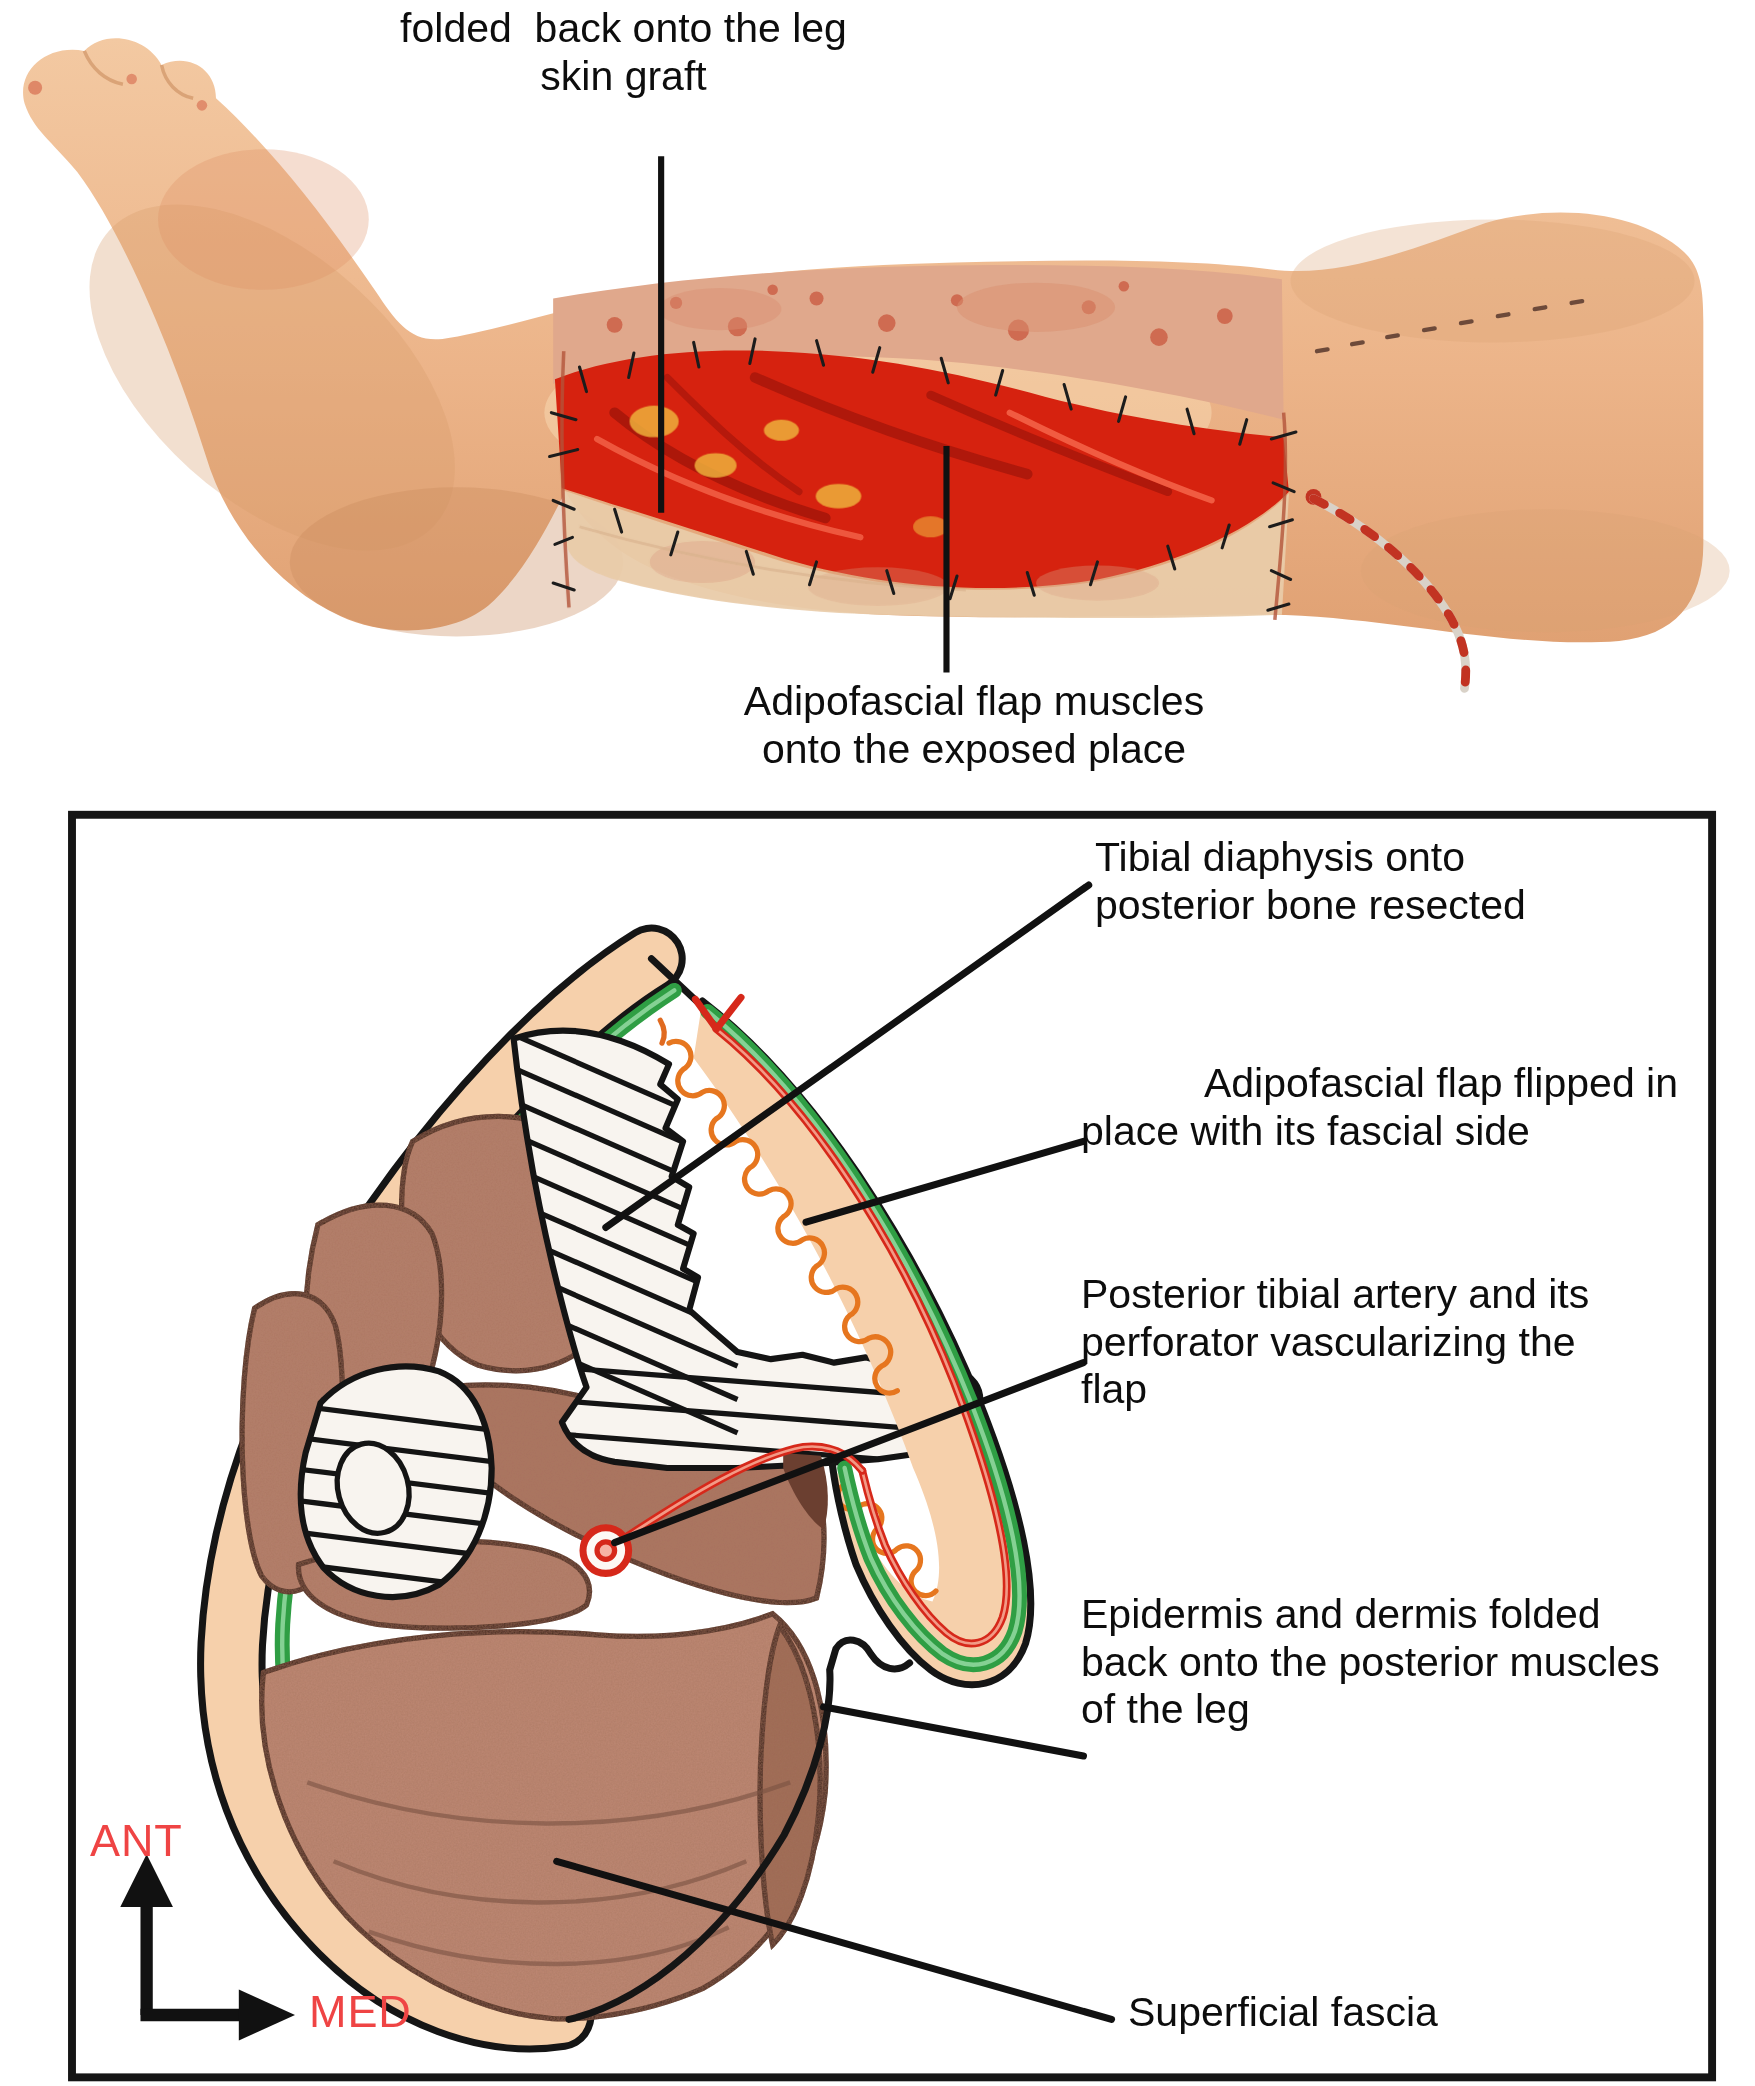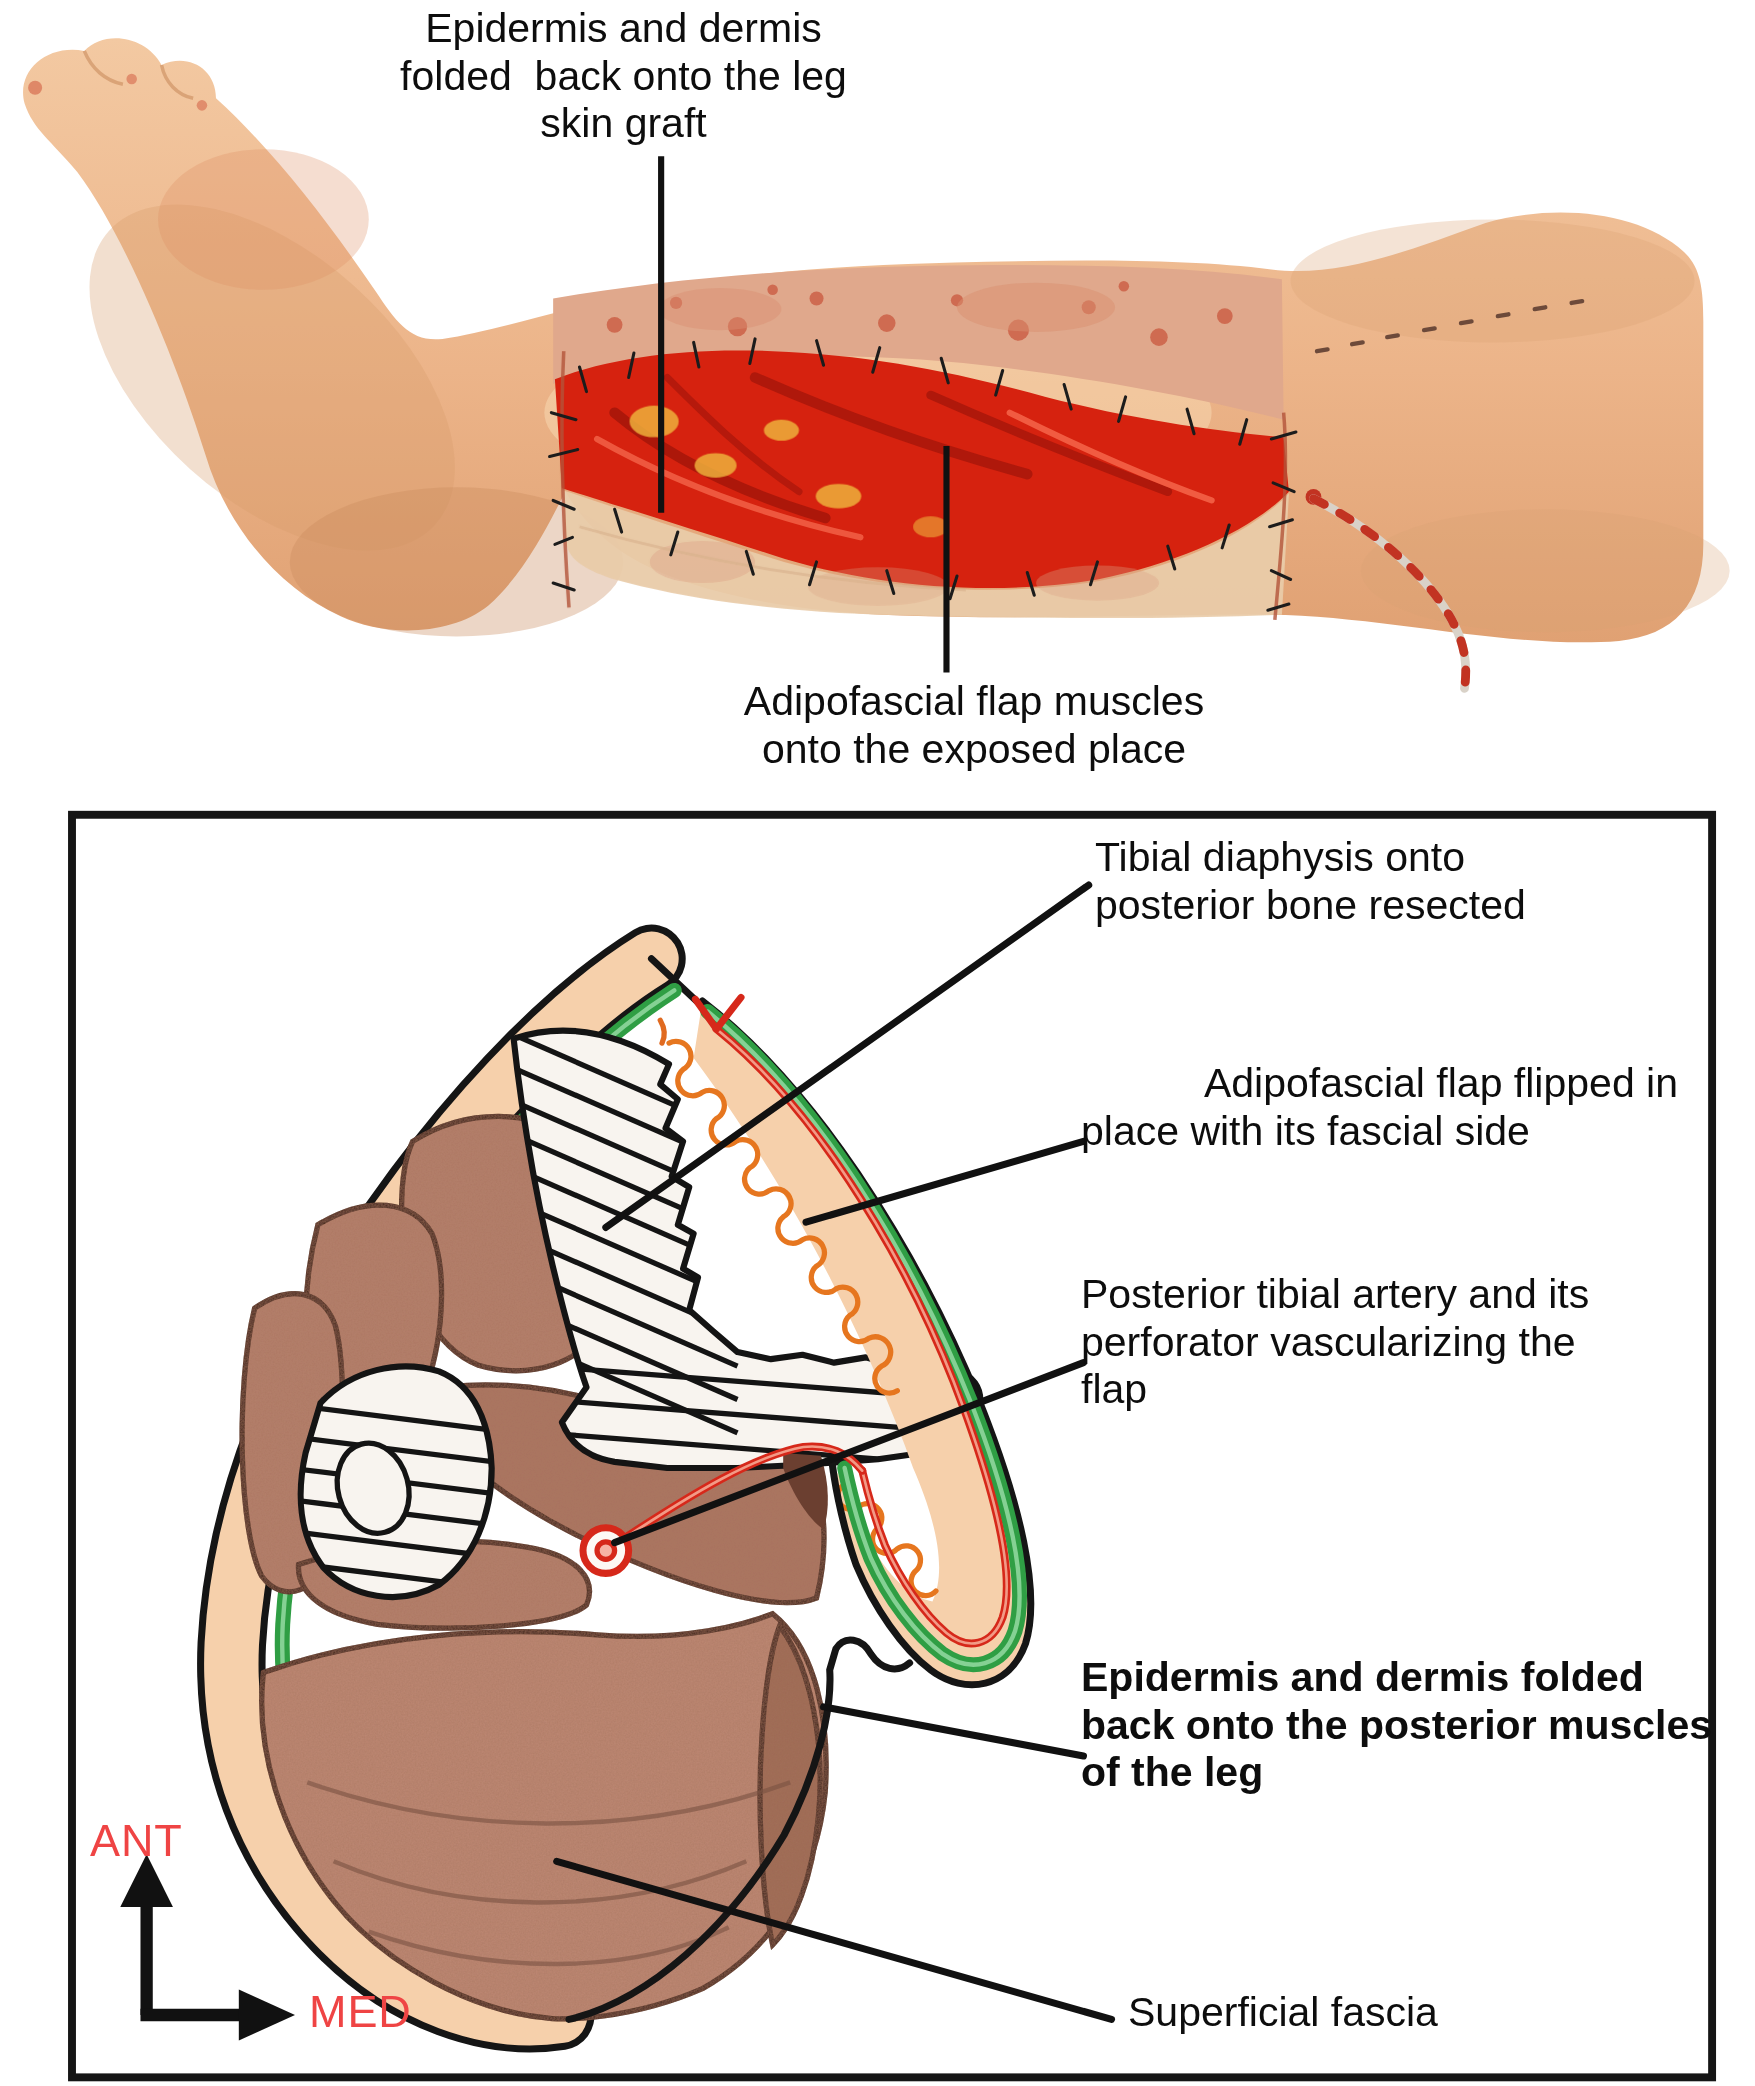--- a/index.html
+++ b/index.html
@@ -336,21 +336,20 @@
     <g stroke="#111" fill="#111">
       <line x1="167" y1="2295" x2="167" y2="2162" stroke-width="14"></line>
       <polygon points="137,2172 197,2172 167,2112" stroke="none"></polygon>
       <line x1="160" y1="2295" x2="282" y2="2295" stroke-width="14"></line>
       <polygon points="272,2266 336,2295 272,2324" stroke="none"></polygon>
     </g>
   </g>
 </svg>
 
 <div class="lbl center" style="left:338px;top:5.3px;width:571px;">
-  <div class="ln">Epidermis and dermis</div>
   <div class="ln">folded  back onto the leg</div>
   <div class="ln">skin graft</div>
 </div>
 
 <div class="lbl center" style="left:702px;top:678px;width:544px;">
   <div class="ln">Adipofascial flap muscles</div>
   <div class="ln">onto the exposed place</div>
 </div>
 
 <div class="lbl" style="left:1095px;top:834px;width:562px;">
@@ -362,21 +361,21 @@
   <div class="ln">Adipofascial flap flipped in</div>
   <div class="ln">place with its fascial side</div>
 </div>
 
 <div class="lbl" style="left:1081px;top:1271px;width:597px;">
   <div class="ln">Posterior tibial artery and its</div>
   <div class="ln">perforator vascularizing the</div>
   <div class="ln">flap</div>
 </div>
 
-<div class="lbl" style="left:1081px;top:1654px;width:632px;font-weight:bold;">
+<div class="lbl" style="left:1081px;top:1591px;width:632px;">
   <div class="ln">Epidermis and dermis folded</div>
   <div class="ln">back onto the posterior muscles</div>
   <div class="ln">of the leg</div>
 </div>
 
 <div class="lbl" style="left:1128px;top:1989px;width:439px;">
   <div class="ln">Superficial fascia</div>
 </div>
 
 <div class="axis" style="left:90px;top:1815px;">ANT</div>

